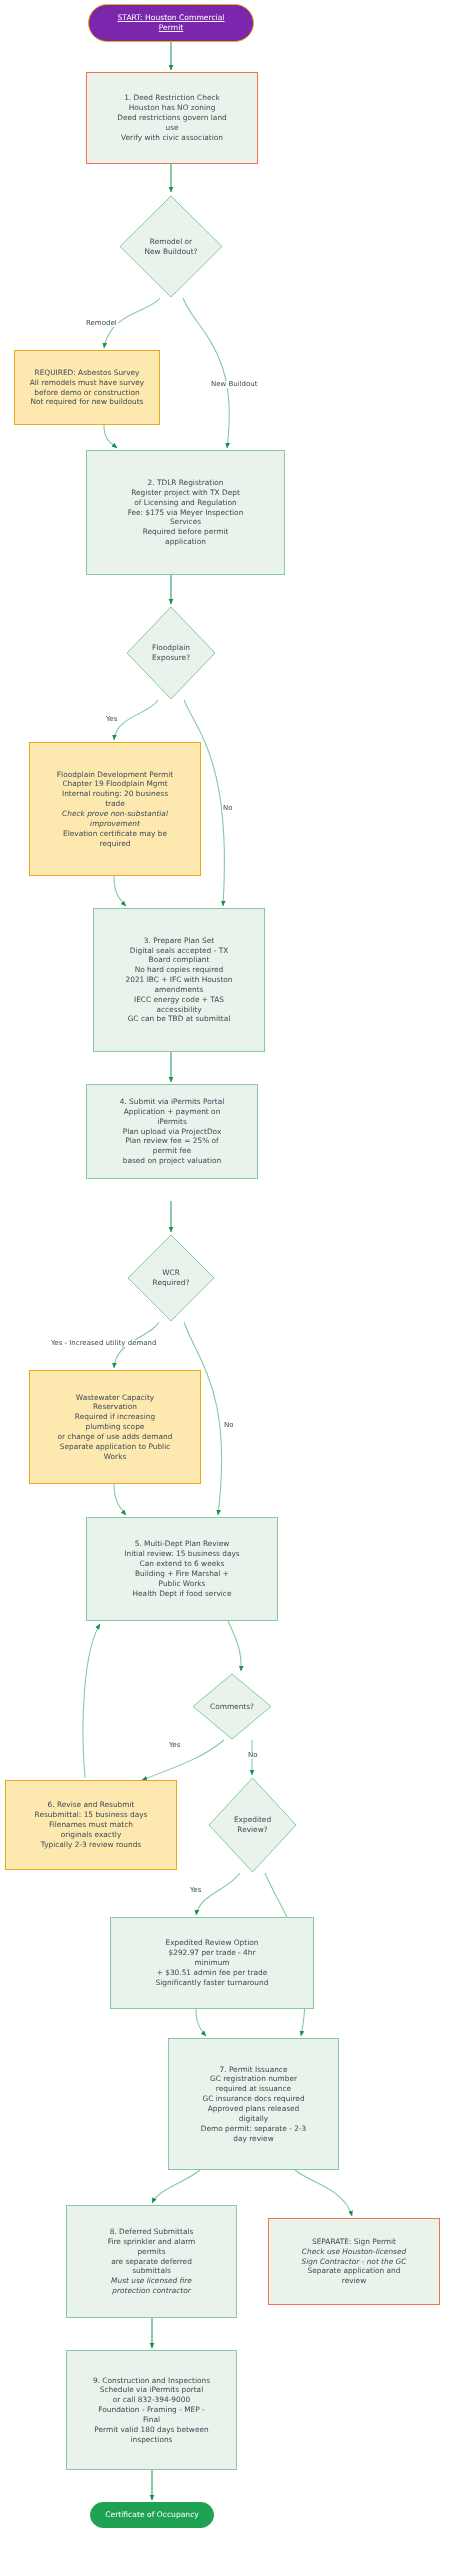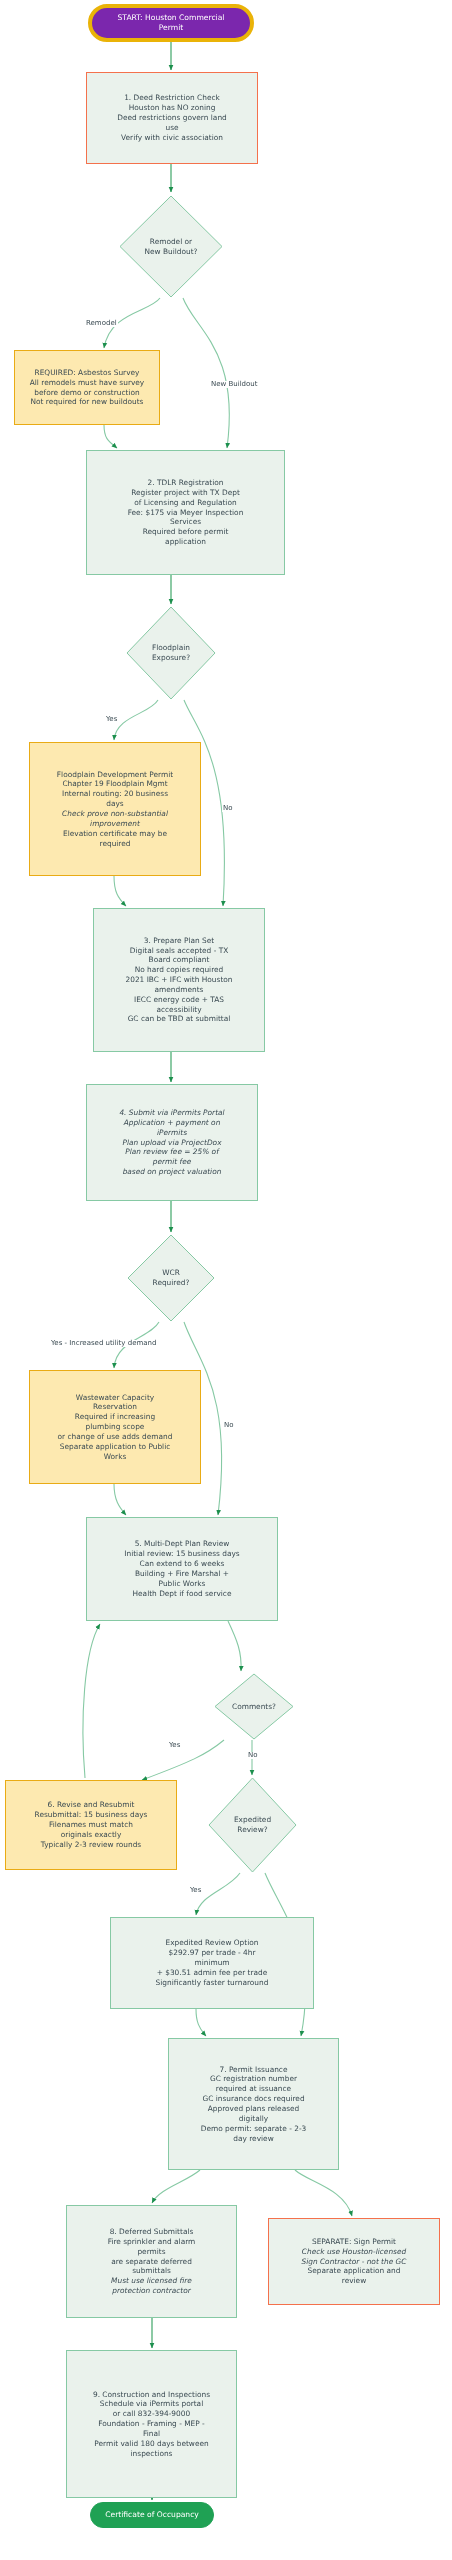--- a/index.html
+++ b/index.html
@@ -41,24 +41,25 @@
     display:block;
     width:100%;
     line-height:1.33;
     white-space:pre-line;
     padding:0 5px;
     box-sizing:border-box;
   }
 
   .n-terminal-start{
     background:#7b27ad;
-    border:4px solid #eab308;
+    border:1px solid #eab308;
     border-radius:40px;
     color:#ffffff;
     font-size:7.6px;
+    text-decoration:underline;
   }
   .n-terminal-end{
     background:#1fa154;
     border:1px solid #1fa154;
     border-radius:40px;
     color:#ffffff;
     font-size:7.6px;
   }
   .n-process{
     background:#eaf2ec;
@@ -220,42 +221,42 @@
     <span class="txt">Floodplain
 Exposure?</span>
   </div>
 
   <div class="edge-label" style="left:105px;top:716px;">Yes</div>
 
   <div class="node n-warn" style="left:29px;top:742px;width:172px;height:134px;">
     <span class="txt"><span>Floodplain Development Permit</span>
 <span>Chapter 19 Floodplain Mgmt</span>
 <span>Internal routing: 20 business</span>
-<span>days</span>
+<span>trade</span>
 <span class="em">Check prove non-substantial</span>
 <span class="em">improvement</span>
 <span>Elevation certificate may be</span>
 <span>required</span></span>
   </div>
 
   <div class="edge-label" style="left:222px;top:805px;">No</div>
 
   <div class="node n-process" style="left:93px;top:908px;width:172px;height:144px;">
     <span class="txt">3. Prepare Plan Set
 Digital seals accepted - TX
 Board compliant
 No hard copies required
 2021 IBC + IFC with Houston
 amendments
 IECC energy code + TAS
 accessibility
 GC can be TBD at submittal</span>
   </div>
 
-  <div class="node n-process" style="left:86px;top:1084px;width:172px;height:117px;font-style:italic;">
+  <div class="node n-process" style="left:86px;top:1084px;width:172px;height:95px;">
     <span class="txt">4. Submit via iPermits Portal
 Application + payment on
 iPermits
 Plan upload via ProjectDox
 Plan review fee = 25% of
 permit fee
 based on project valuation</span>
   </div>
 
   <div class="node n-decision" style="left:127px;top:1234px;width:88px;height:88px;">
@@ -282,21 +283,21 @@
 
   <div class="node n-process" style="left:86px;top:1517px;width:192px;height:104px;">
     <span class="txt">5. Multi-Dept Plan Review
 Initial review: 15 business days
 Can extend to 6 weeks
 Building + Fire Marshal +
 Public Works
 Health Dept if food service</span>
   </div>
 
-  <div class="node n-decision" style="left:214px;top:1673px;width:80px;height:67px;">
+  <div class="node n-decision" style="left:192px;top:1673px;width:80px;height:67px;">
     <svg class="diamond-shape" viewBox="0 0 80 67" preserveAspectRatio="none">
       <polygon points="40,1 79,33.5 40,66 1,33.5"></polygon>
     </svg>
     <span class="txt">Comments?</span>
   </div>
 
   <div class="edge-label" style="left:168px;top:1742px;">Yes</div>
 
   <div class="edge-label" style="left:247px;top:1752px;">No</div>
 
@@ -350,21 +351,21 @@
   </div>
 
   <div class="node n-process n-alert" style="left:268px;top:2218px;width:172px;height:87px;">
     <span class="txt"><span>SEPARATE: Sign Permit</span>
 <span class="em">Check use Houston-licensed</span>
 <span class="em">Sign Contractor - not the GC</span>
 <span>Separate application and</span>
 <span>review</span></span>
   </div>
 
-  <div class="node n-process" style="left:66px;top:2350px;width:171px;height:148px;">
+  <div class="node n-process" style="left:66px;top:2350px;width:171px;height:120px;">
     <span class="txt">9. Construction and Inspections
 Schedule via iPermits portal
 or call 832-394-9000
 Foundation - Framing - MEP -
 Final
 Permit valid 180 days between
 inspections</span>
   </div>
 
   <div class="node n-terminal-end" style="left:90px;top:2502px;width:124px;height:26px;">

